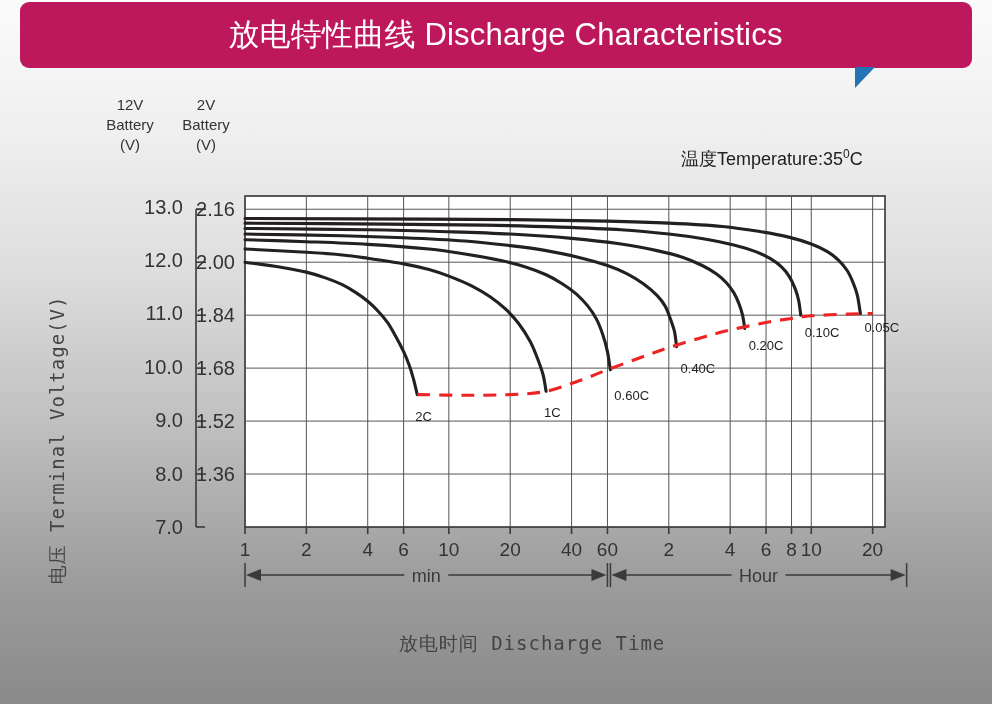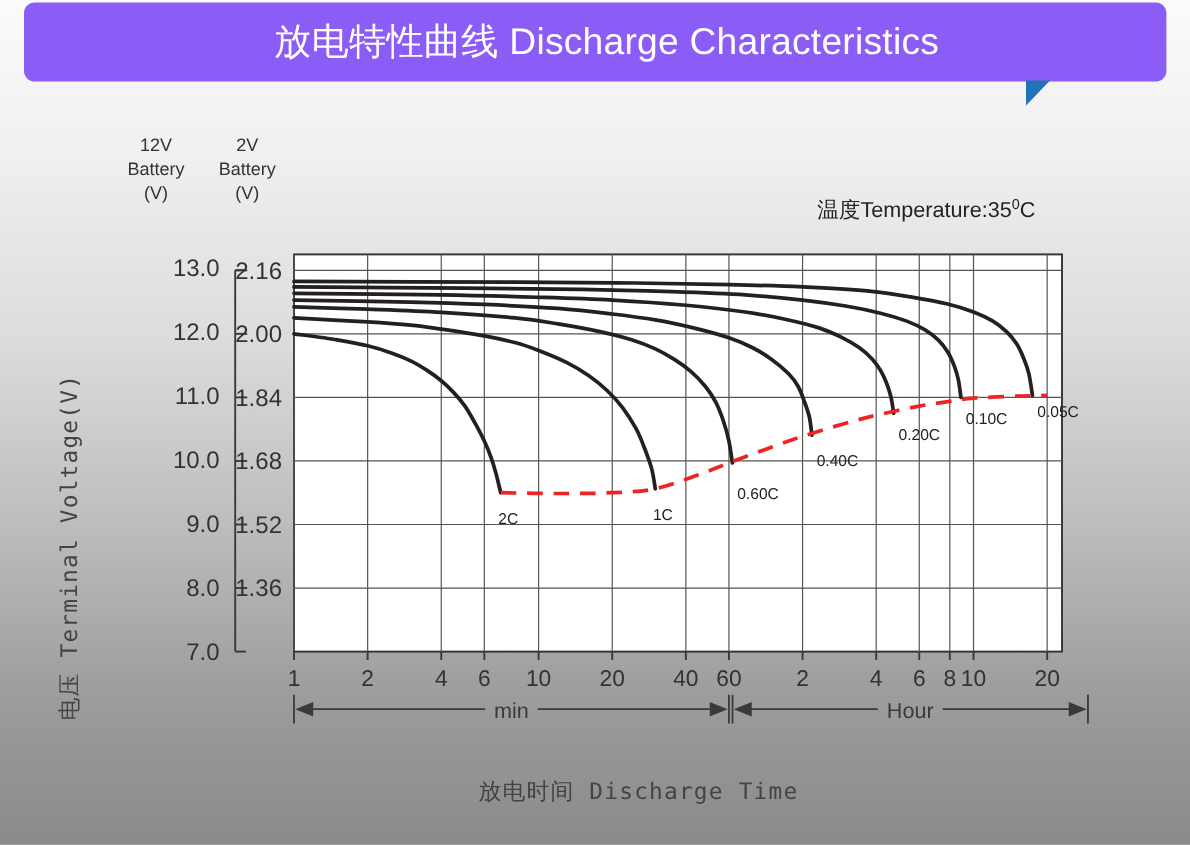--- a/index.html
+++ b/index.html
@@ -21,21 +21,21 @@
     left: 0; top: 0;
     width: 992px;
     height: 86px;
   }
   #banner {
     position: absolute;
     left: 20px;
     top: 2px;
     width: 952px;
     height: 66px;
-    background: #8b5cf6;
+    background: #be185d;
     border-radius: 9px;
     display: flex;
     align-items: center;
     justify-content: center;
     box-sizing: border-box;
     padding-left: 19px;
   }
   #banner-title {
     color: #ffffff;
     font-size: 31px;
@@ -52,21 +52,21 @@
     height: 0;
     border-left: 20px solid #2272b5;
     border-right: 46px solid transparent;
     border-bottom: 21px solid transparent;
   }
 
   
   #chart-stage {
     position: absolute;
     left: 0;
-    top: 86px;
+    top: 70px;
     width: 964px;
     height: 618px;
   }
   svg { display: block; }
 
   .axis-num {
     font-family: "Liberation Sans", sans-serif;
     font-size: 20px;
     fill: #333333;
   }

